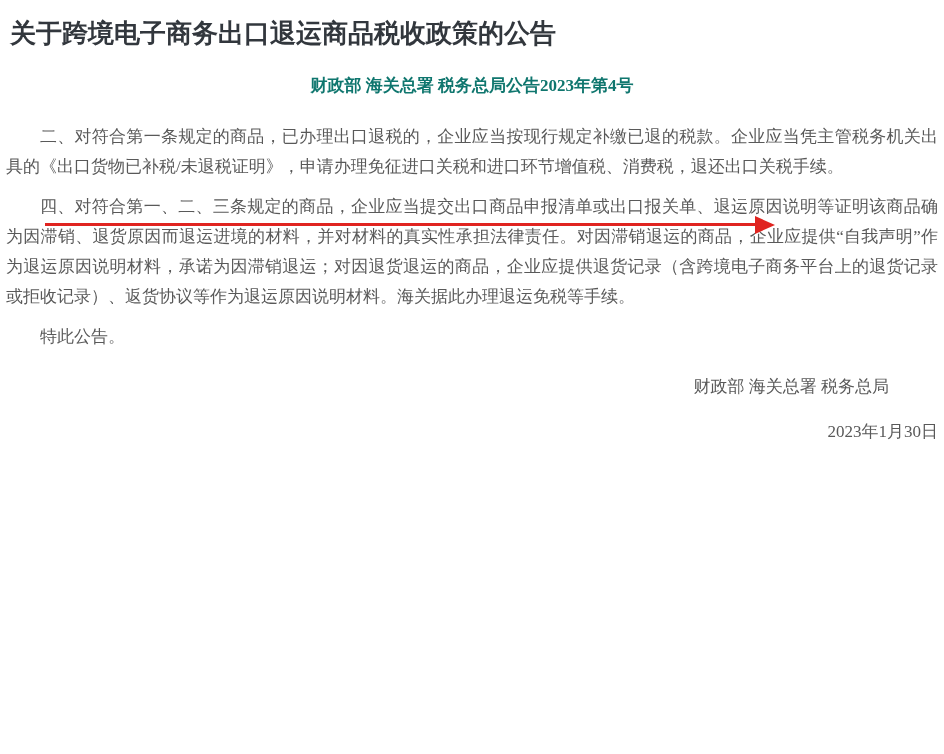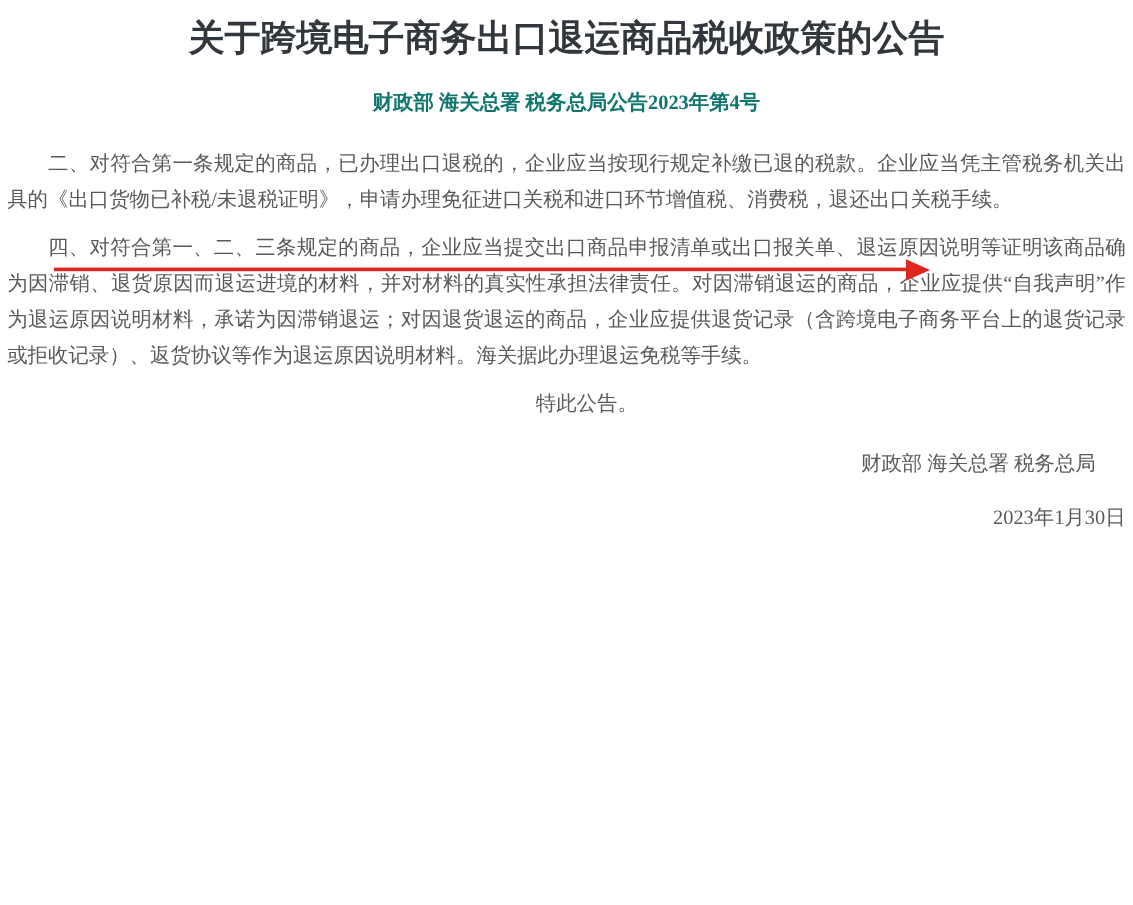--- a/index.html
+++ b/index.html
@@ -10,23 +10,23 @@
   .page {
     position: relative;
     width: 944px;
     height: 754px;
     background: #ffffff;
     overflow: hidden;
     font-family: "Liberation Serif", "DejaVu Serif", serif;
   }
   .doc-title {
     margin: 16px 10px 0 10px;
-    text-align: center;
+    text-align: left;
     font-family: "Liberation Sans", "DejaVu Sans", sans-serif;
-    font-size: 30px;
+    font-size: 26px;
     line-height: 34px;
     font-weight: bold;
     color: #32373d;
   }
   .doc-subtitle {
     margin: 25px 10px 0 10px;
     text-align: center;
     font-size: 17px;
     line-height: 22px;
     font-weight: bold;
@@ -45,25 +45,24 @@
     text-justify: inter-ideograph;
     text-indent: 2em;
     color: #595959;
   }
   .closing {
     margin: 0 6px 0 6px;
     line-height: 30px;
     font-size: 17px;
     color: #595959;
     text-indent: 2em;
-    text-align: center;
   }
   .signature {
     margin-top: 20px;
-    padding-right: 31px;
+    padding-right: 55px;
     text-align: right;
     font-size: 17px;
     line-height: 30px;
     color: #595959;
   }
   .sign-date {
     margin-top: 15px;
     padding-right: 6px;
     text-align: right;
     font-size: 17px;

